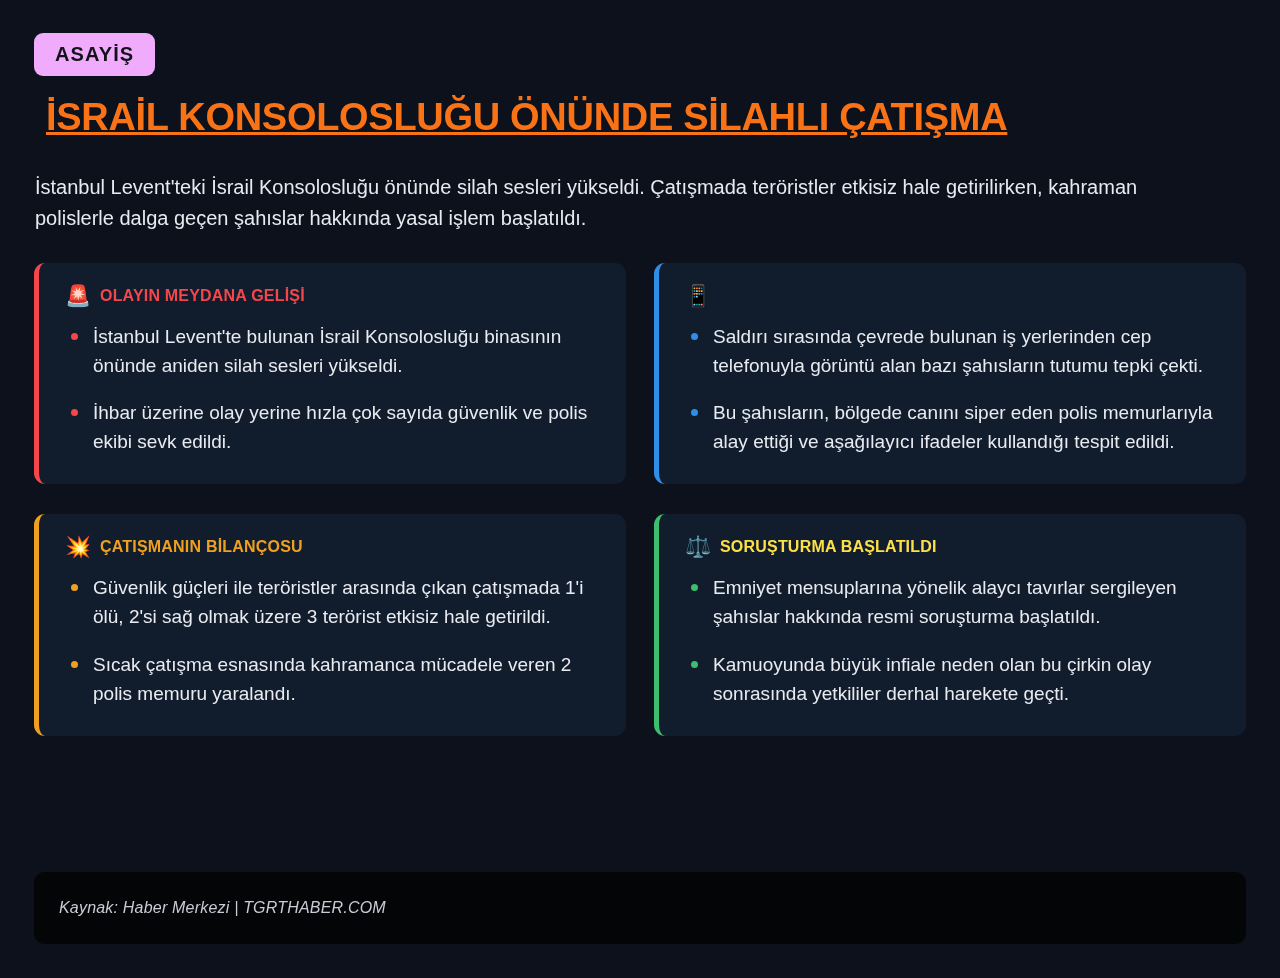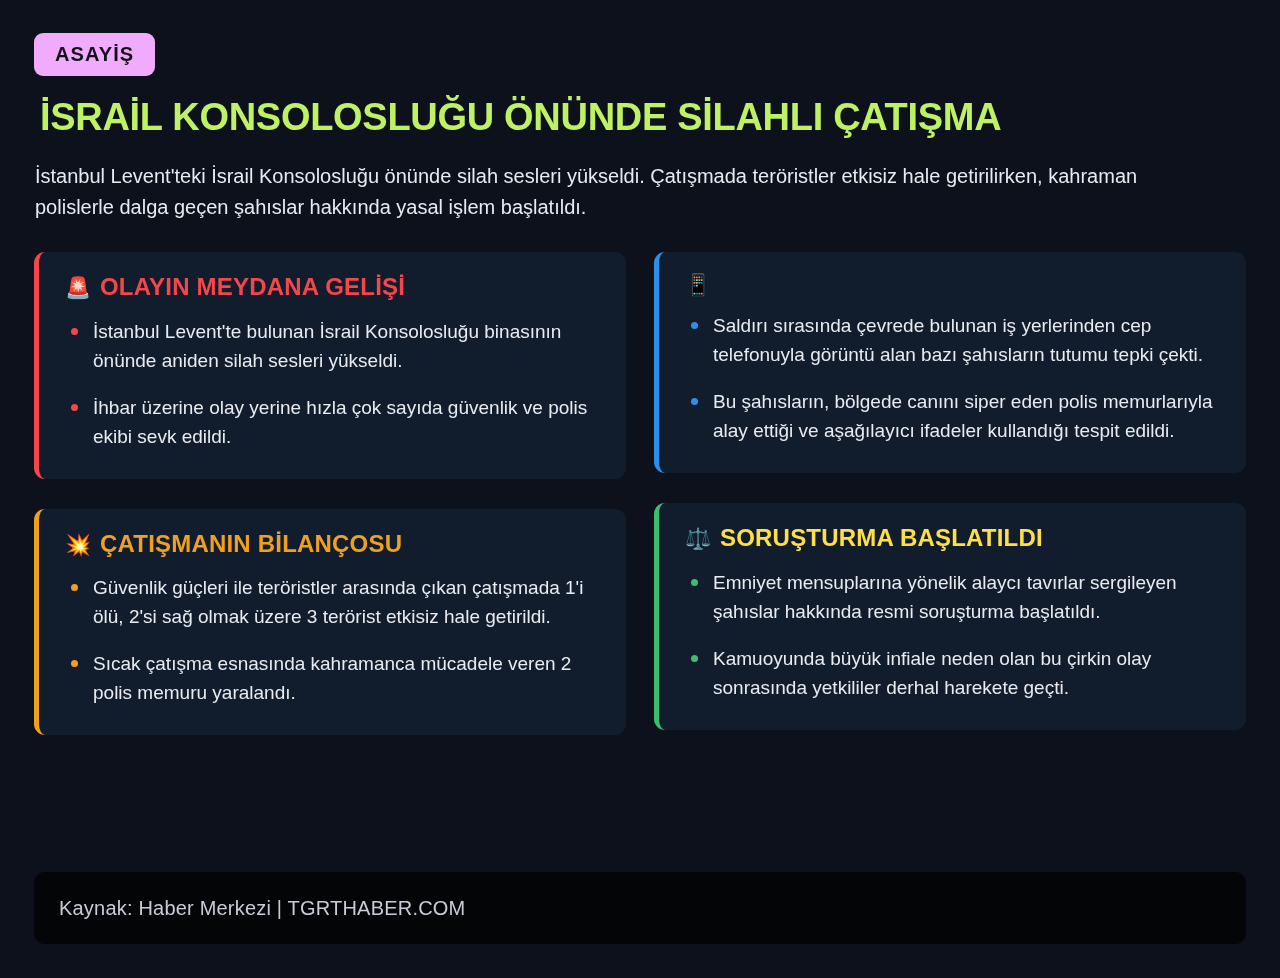--- a/index.html
+++ b/index.html
@@ -30,30 +30,31 @@
     color: #12131a;
     font-size: 20px;
     font-weight: bold;
     letter-spacing: 1.1px;
     padding: 11px 21px 12px 21px;
     border-radius: 9px;
     line-height: 1;
   }
 
   .headline {
-    margin: 21px 0 0 6px;
+    margin: 21px 0 0 12px;
     font-size: 38px;
     line-height: 1.1;
     font-weight: bold;
-    color: #bef264;
+    color: #f97316;
     letter-spacing: -0.3px;
+    text-decoration: underline;
   }
 
   .subtitle {
-    margin: 22px 0 0 1px;
+    margin: 33px 0 0 1px;
     font-size: 20px;
     line-height: 1.56;
     color: #e8eaf0;
     max-width: 1180px;
     font-weight: 400;
   }
 
   
   .grid {
     margin-top: 29px;
@@ -89,21 +90,21 @@
     margin-bottom: 16px;
   }
   .card-icon {
     font-size: 21px;
     line-height: 1;
     width: 24px;
     text-align: center;
     flex: 0 0 auto;
   }
   .card-title {
-    font-size: 24px;
+    font-size: 16px;
     font-weight: bold;
     letter-spacing: 0.2px;
     line-height: 1.1;
   }
 
   .bullets {
     list-style: none;
     margin: 4px;
     padding: 0;
   }
@@ -134,22 +135,23 @@
     height: 72px;
     background: #030507;
     border-radius: 11px;
     display: flex;
     align-items: center;
     padding-left: 25px;
     box-sizing: border-box;
   }
   .footer-text {
     color: #c9ccd6;
-    font-size: 20px;
+    font-size: 16px;
     letter-spacing: 0.2px;
+    font-style: italic;
   }
 </style>
 </head>
 <body>
 
 <div class="page">
 
   <div class="badge">ASAYİŞ</div>
 
   <h1 class="headline">İSRAİL KONSOLOSLUĞU ÖNÜNDE SİLAHLI ÇATIŞMA</h1>

